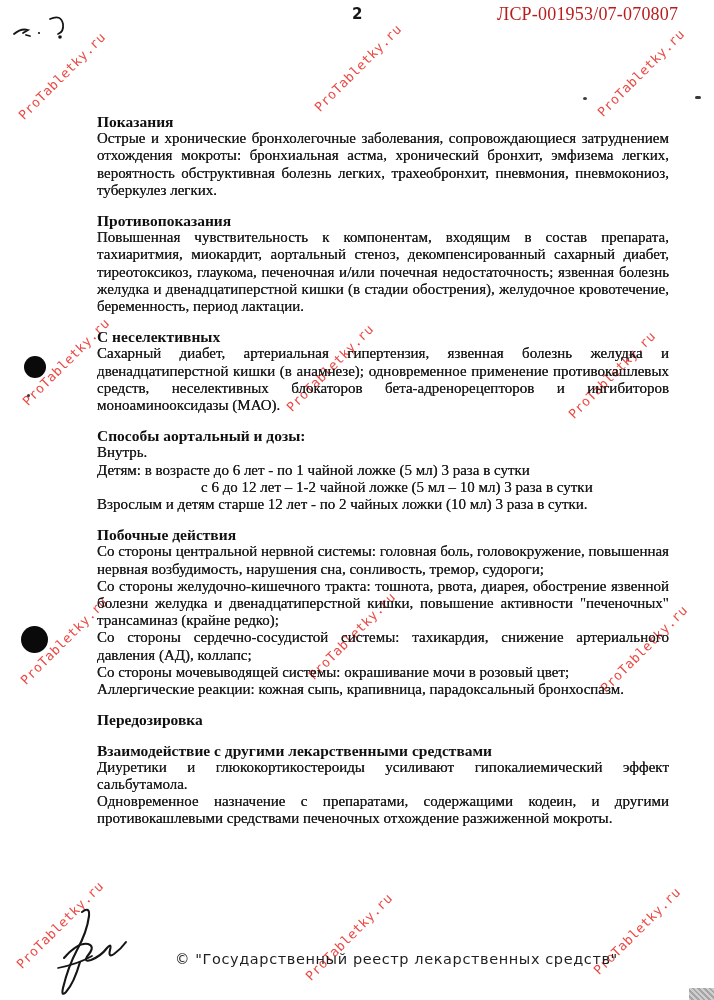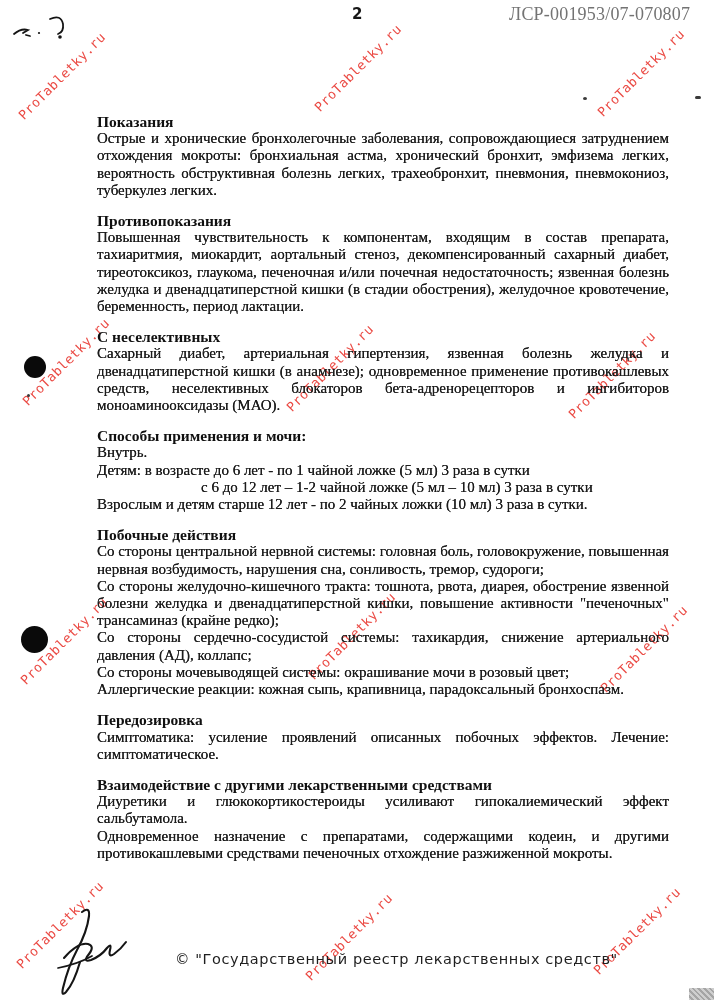--- a/index.html
+++ b/index.html
@@ -12,22 +12,22 @@
     font-family:"Liberation Serif","DejaVu Serif",serif;
     color:#1c1c1c;
   }
   
   .page-number{
     position:absolute;left:352px;top:5px;
     font-family:"DejaVu Sans",sans-serif;
     font-size:15px;font-weight:600;color:#161616;
   }
   .doc-number{
-    position:absolute;left:509px;top:4px;
-    font-size:18px;color:#737373;letter-spacing:0.2px;
+    position:absolute;left:497px;top:4px;
+    font-size:18px;color:#b91c1c;letter-spacing:0.2px;
   }
   
   .wm{
     position:absolute;
     font-family:"DejaVu Sans Mono","Liberation Mono",monospace;
     font-size:13px;letter-spacing:0.5px;
     color:var(--wm,#e8322b);
     opacity:0.88;
     transform:translate(-50%,-50%) rotate(-45deg);
     white-space:nowrap;
@@ -128,39 +128,38 @@
       <h3>Противопоказания</h3>
       <p>Повышенная чувствительность к компонентам, входящим в состав препарата, тахиаритмия, миокардит, аортальный стеноз, декомпенсированный сахарный диабет, тиреотоксикоз, глаукома, печеночная и/или почечная недостаточность; язвенная болезнь желудка и двенадцатиперстной кишки (в стадии обострения), желудочное кровотечение, беременность, период лактации.</p>
     </div>
 
     <div class="sec">
       <h3>С неселективных</h3>
       <p>Сахарный диабет, артериальная гипертензия, язвенная болезнь желудка и двенадцатиперстной кишки (в анамнезе); одновременное применение противокашлевых средств, неселективных блокаторов бета-адренорецепторов и ингибиторов моноаминооксидазы (МАО).</p>
     </div>
 
     <div class="sec">
-      <h3>Способы применения и мочи:</h3>
+      <h3>Способы аортальный и дозы:</h3>
       <div class="line">Внутрь.</div>
       <div class="line">Детям: в возрасте до 6 лет - по 1 чайной ложке (5 мл) 3 раза в сутки</div>
       <div class="line indent">с 6 до 12 лет – 1-2 чайной ложке (5 мл – 10 мл) 3 раза в сутки</div>
       <div class="line">Взрослым и детям старше 12 лет - по 2 чайных ложки (10 мл) 3 раза в сутки.</div>
     </div>
 
     <div class="sec">
       <h3>Побочные действия</h3>
       <p>Со стороны центральной нервной системы: головная боль, головокружение, повышенная нервная возбудимость, нарушения сна, сонливость, тремор, судороги;</p>
       <p>Со стороны желудочно-кишечного тракта: тошнота, рвота, диарея, обострение язвенной болезни желудка и двенадцатиперстной кишки, повышение активности "печеночных" трансаминаз (крайне редко);</p>
       <p>Со стороны сердечно-сосудистой системы: тахикардия, снижение артериального давления (АД), коллапс;</p>
       <p>Со стороны мочевыводящей системы: окрашивание мочи в розовый цвет;</p>
       <p>Аллергические реакции: кожная сыпь, крапивница, парадоксальный бронхоспазм.</p>
     </div>
 
     <div class="sec">
       <h3>Передозировка</h3>
-      <p>Симптоматика: усиление проявлений описанных побочных эффектов. Лечение: симптоматическое.</p>
     </div>
 
     <div class="sec">
       <h3>Взаимодействие с другими лекарственными средствами</h3>
       <p>Диуретики и глюкокортикостероиды усиливают гипокалиемический эффект сальбутамола.</p>
       <p>Одновременное назначение с препаратами, содержащими кодеин, и другими противокашлевыми средствами печеночных отхождение разжиженной мокроты.</p>
     </div>
 
   </div>
 

